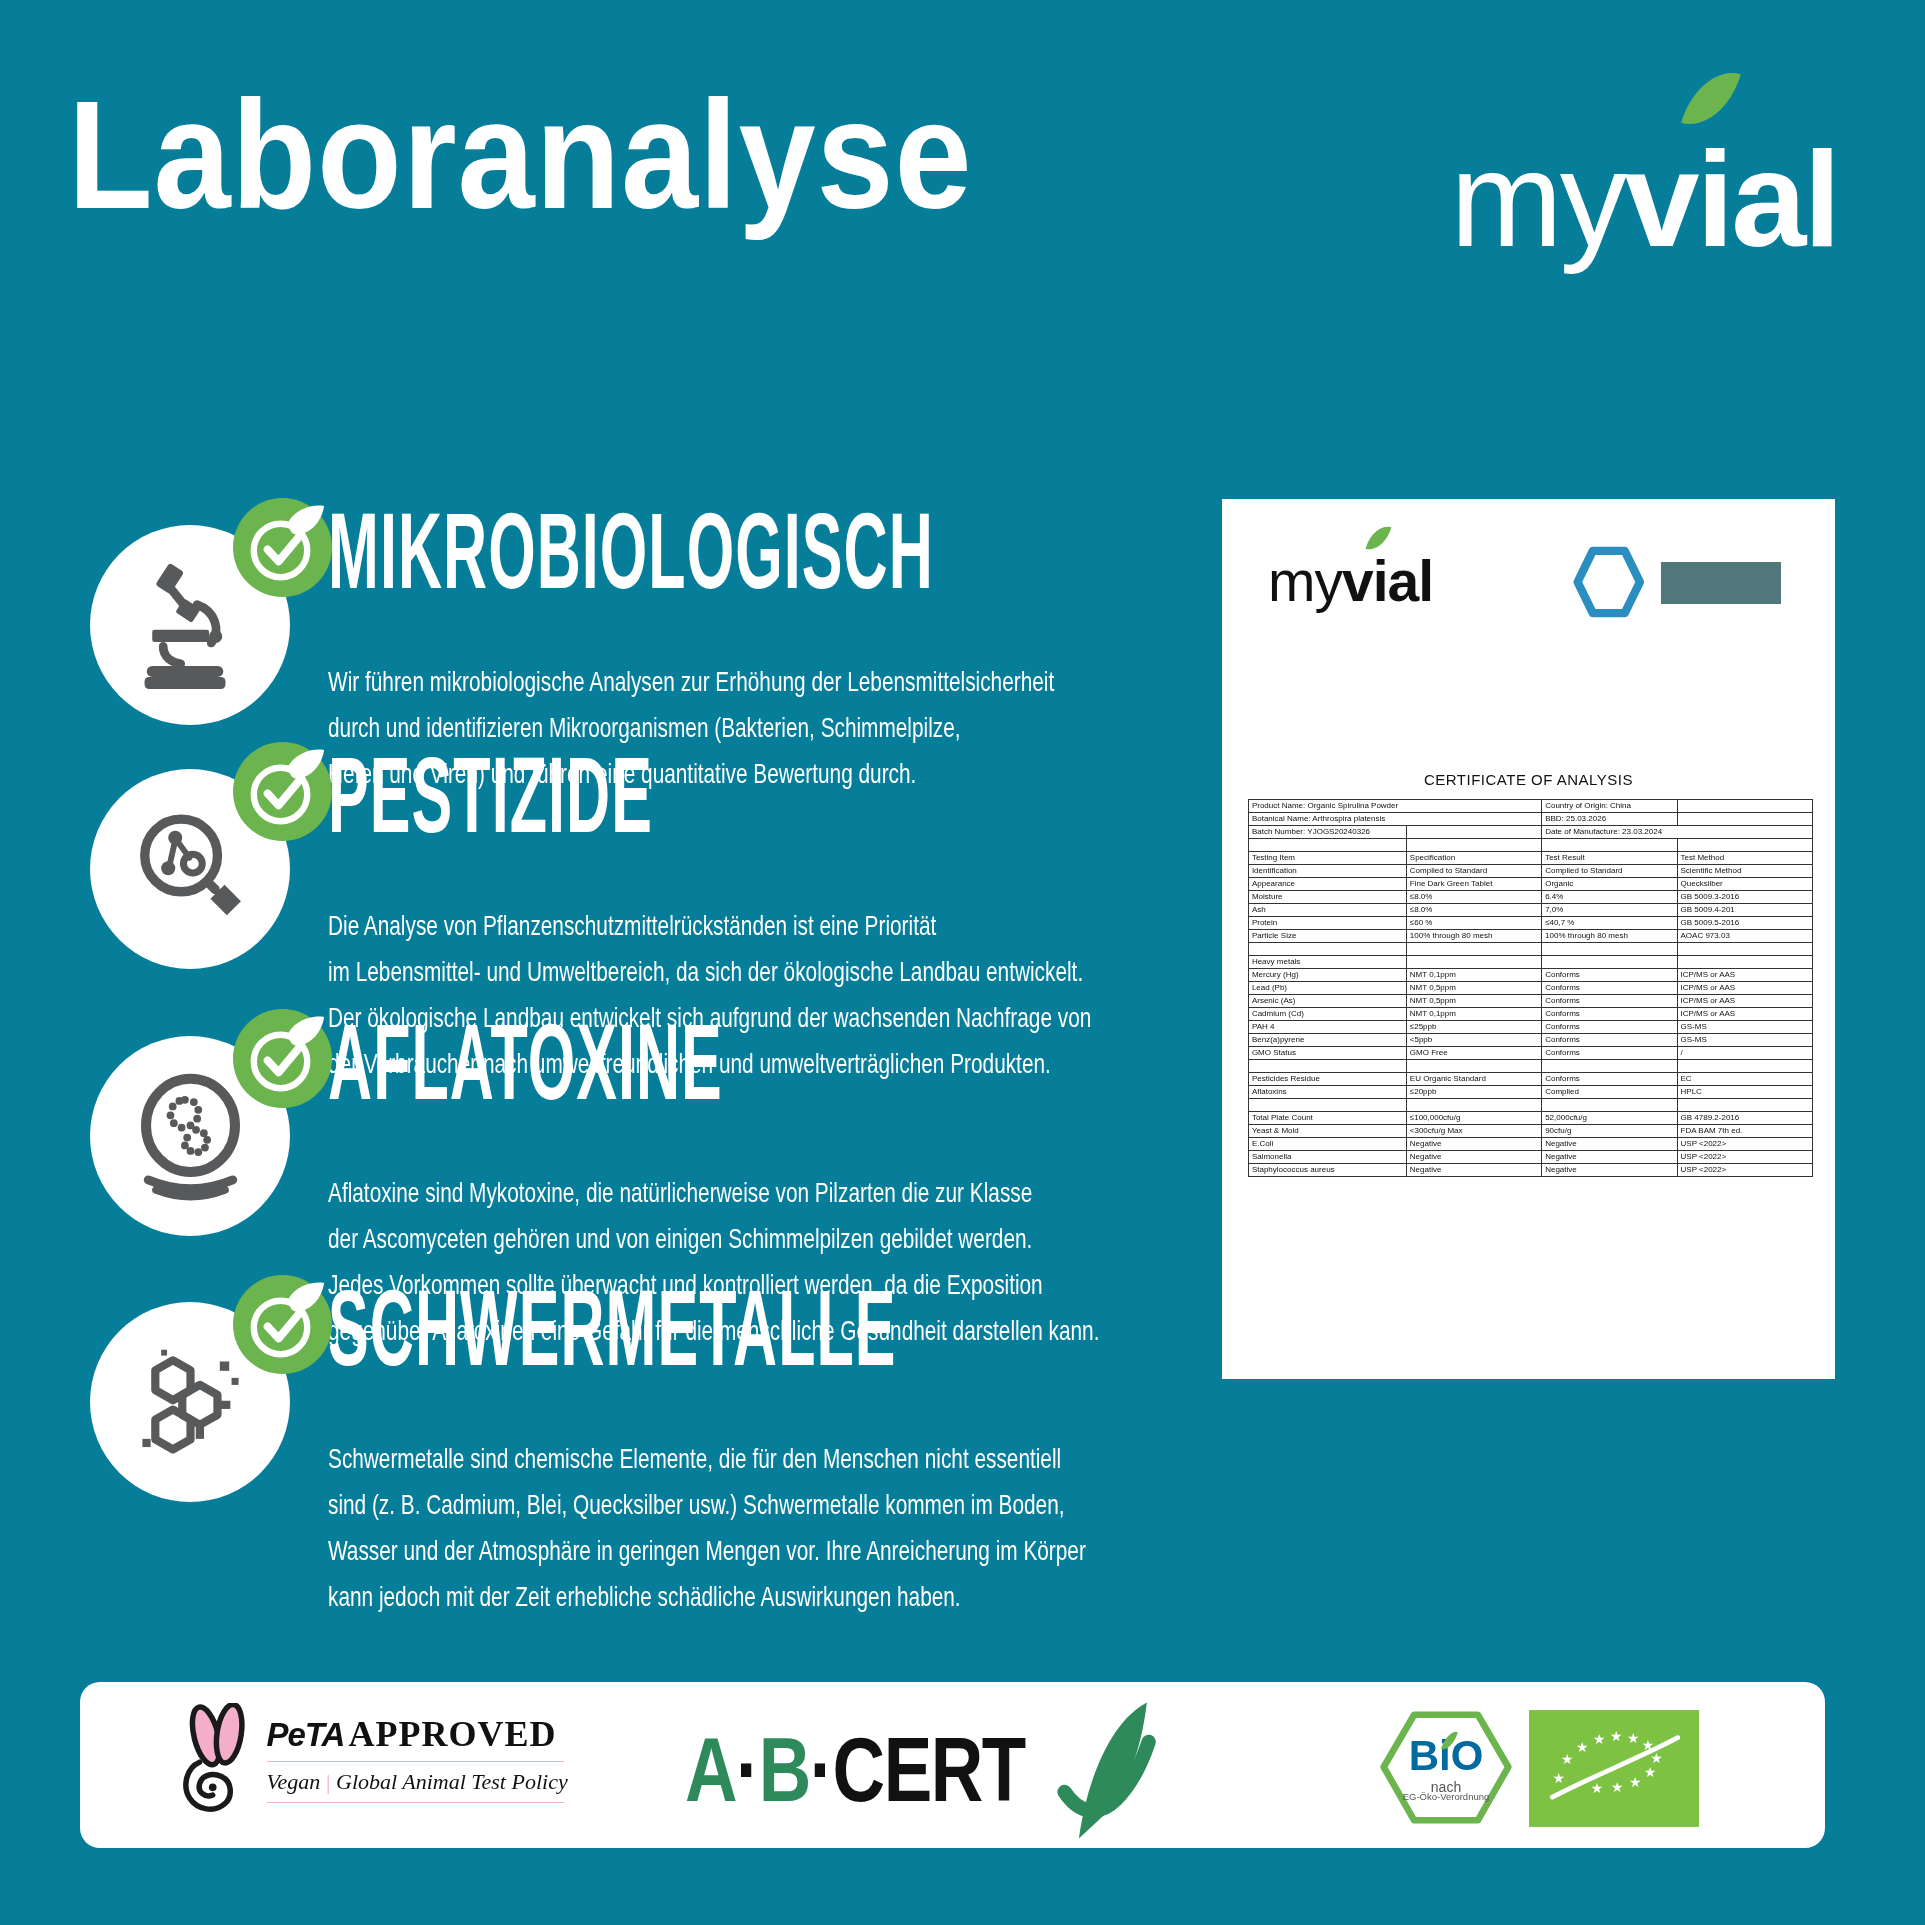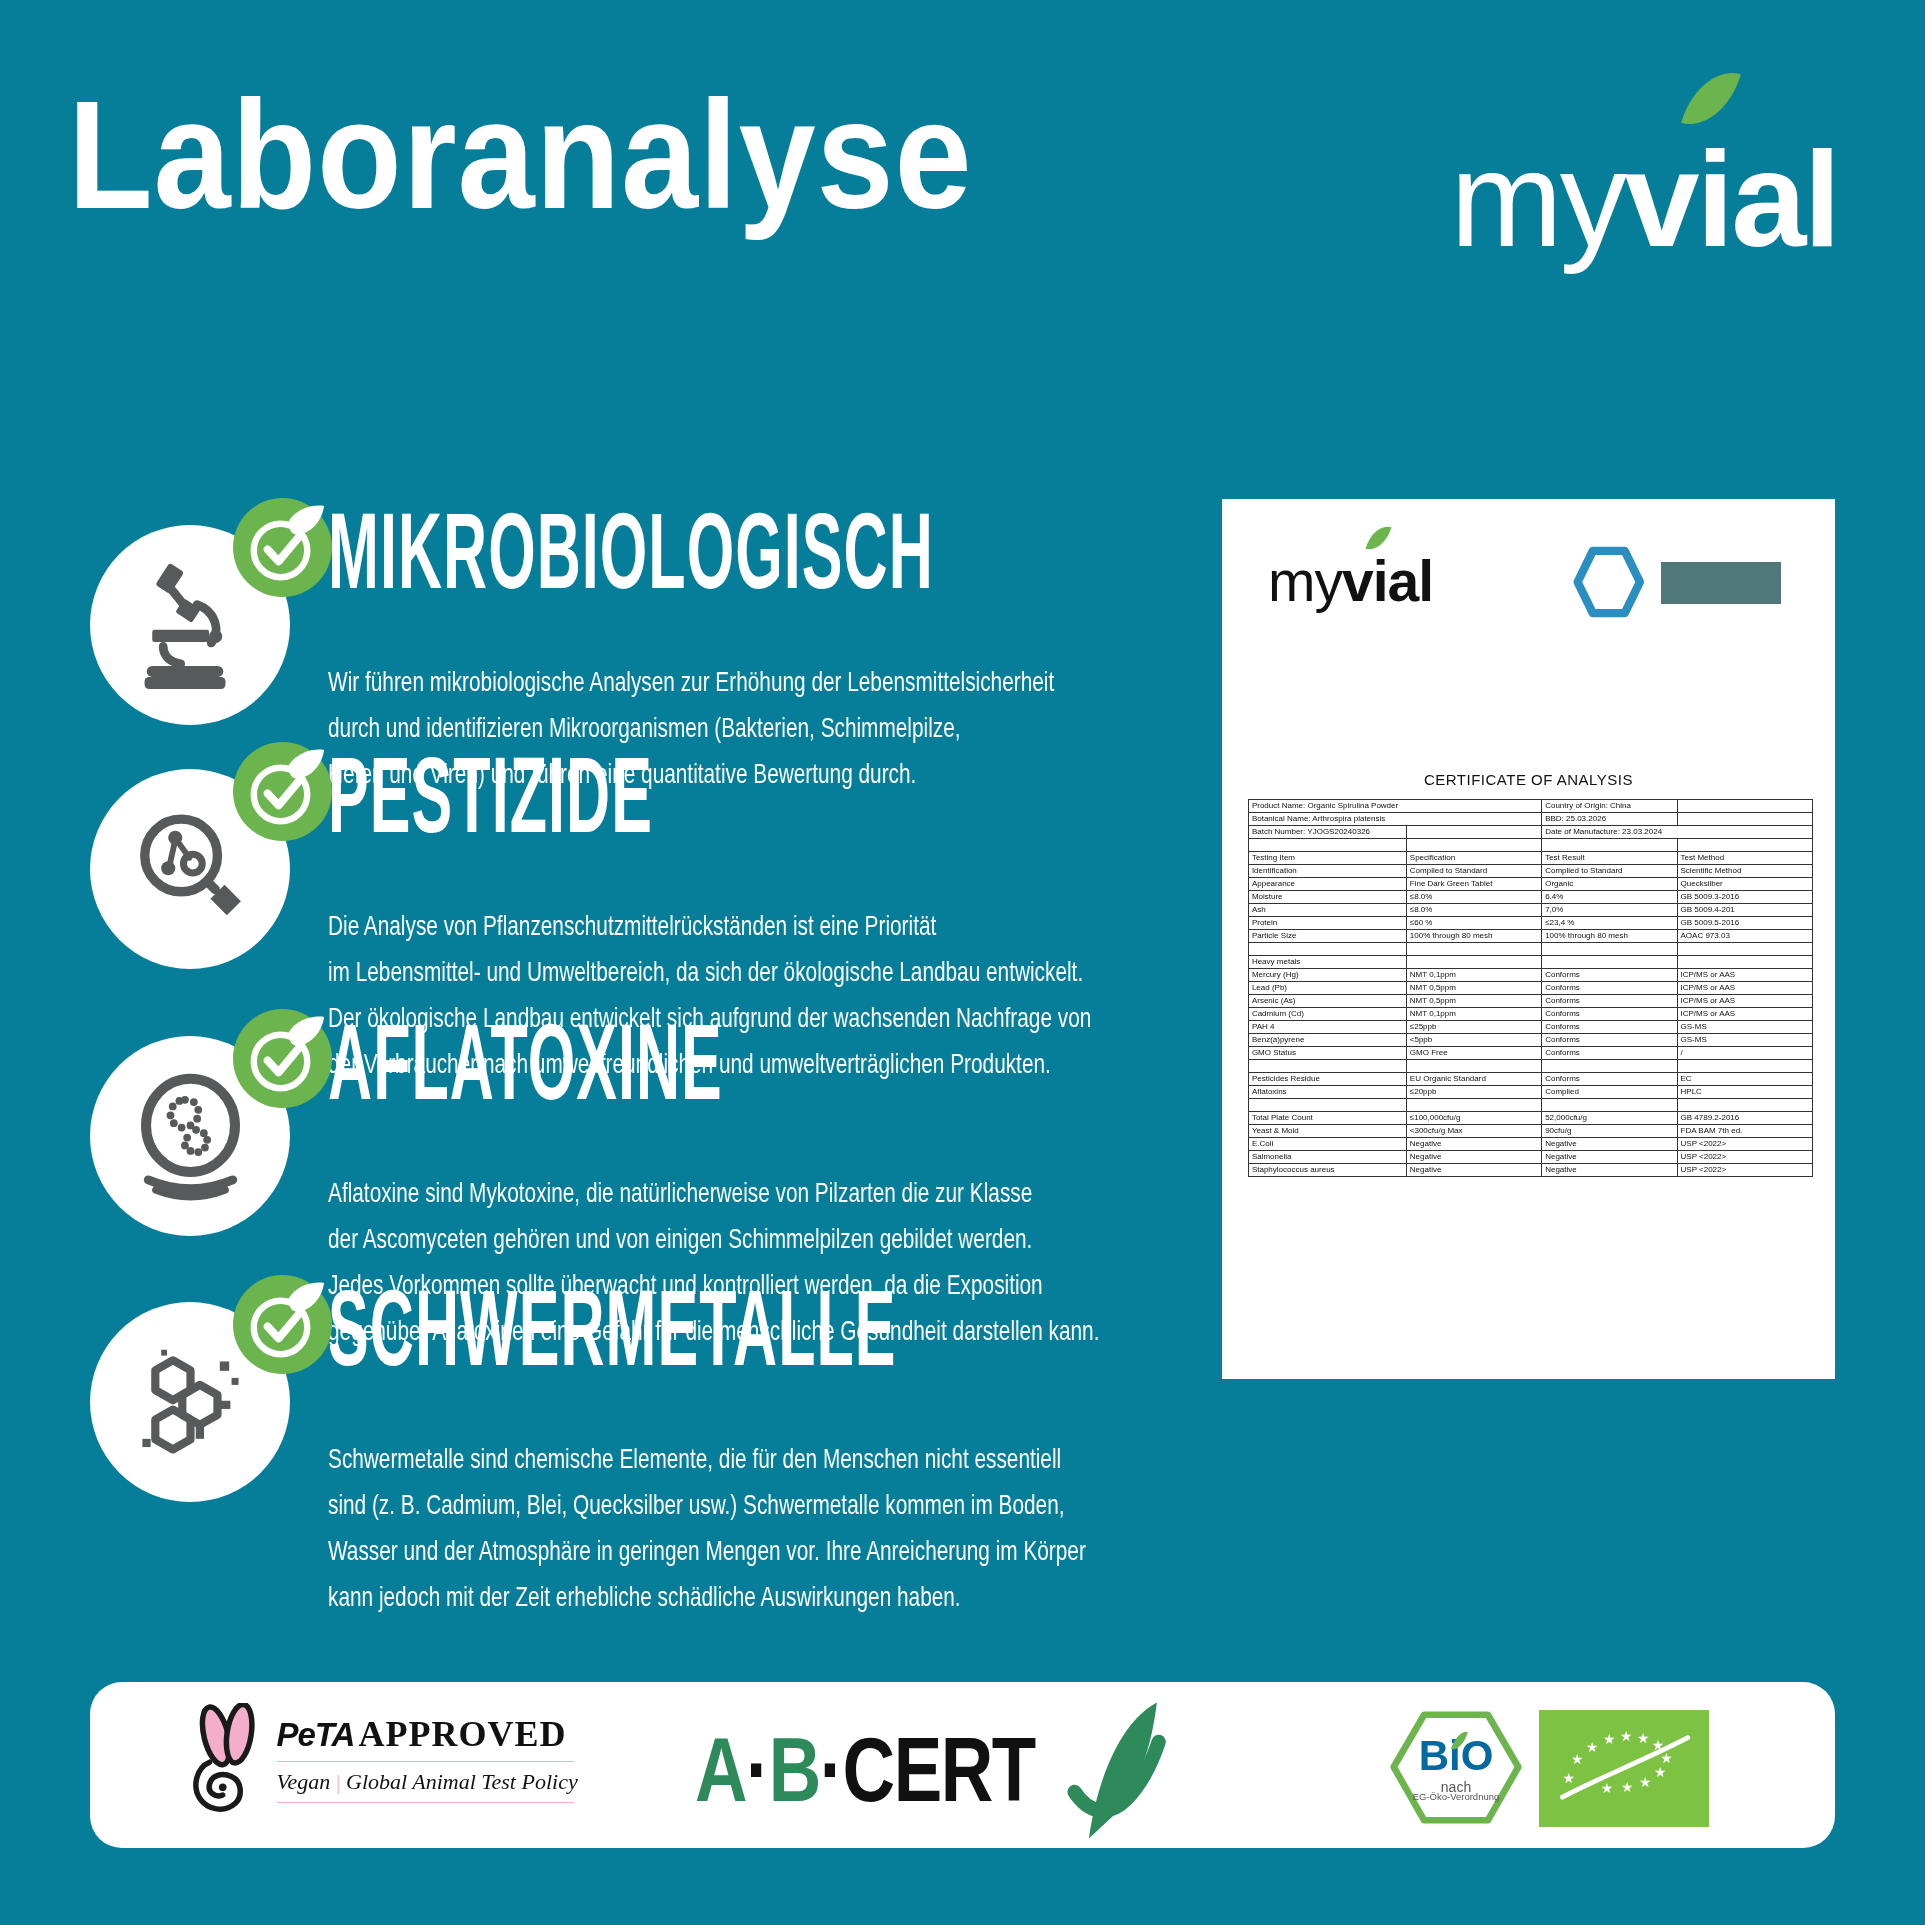--- a/index.html
+++ b/index.html
@@ -42,21 +42,21 @@
   .cert-brand .leafshape{width:19px;height:27.6px;top:-24px;left:-3.8px;transform:rotate(16deg);}
   .cert-hex{position:absolute;left:348px;top:42px;width:76px;height:82px;}
   .cert-slatebar{position:absolute;left:439px;top:63px;width:120px;height:42px;background:var(--cert-slate);}
   .cert-title{position:absolute;left:0;top:272px;width:100%;text-align:center;font-size:15px;
     font-weight:400;color:#111;letter-spacing:0.5px;}
   .cert-table{position:absolute;left:26px;top:300px;width:565px;border-collapse:collapse;
     font-size:8px;color:#111;table-layout:fixed;}
   .cert-table td{border:1px solid #333;height:13px;padding:0 2.9px;overflow:hidden;white-space:nowrap;line-height:1.1;}
 
   
-  .footer-bar{position:absolute;left:90px;top:1682px;width:1745px;height:166px;background:#fff;border-radius:32px;}
+  .footer-bar{position:absolute;left:80px;top:1682px;width:1745px;height:166px;background:#fff;border-radius:20px;}
   .peta{position:absolute;left:95px;top:21px;display:flex;align-items:flex-start;}
   .peta-bunny{width:82px;height:126px;}
   .peta-text{margin-left:9.5px;margin-top:9.5px;width:297px;}
   .peta-line1{white-space:nowrap;}
   .peta-brand{font-family:"Liberation Sans",sans-serif;font-style:italic;font-weight:700;font-size:33px;color:#111;letter-spacing:-1px;}
   .peta-approved{font-family:"Liberation Serif",serif;font-weight:700;font-size:36px;color:#111;letter-spacing:1px;}
   .peta-rule{border:none;border-top:1.9px solid var(--peta-pink);margin:6.7px 0;}
   .peta-line2{font-family:"Liberation Serif",serif;font-style:italic;font-size:22px;color:#111;white-space:nowrap;}
   .peta-sep{color:var(--peta-pink);padding:0 5.7px;font-style:normal;}
 
@@ -280,21 +280,21 @@
           </tr>
           <tr>
             <td>Ash</td>
             <td>≤8.0%</td>
             <td>7,0%</td>
             <td>GB 5009.4-201</td>
           </tr>
           <tr>
             <td>Protein</td>
             <td>≤60 %</td>
-            <td>≤23,4 %</td>
+            <td>≤40,7 %</td>
             <td>GB 5009.5-2016</td>
           </tr>
           <tr>
             <td>Particle Size</td>
             <td>100% through 80 mesh</td>
             <td>100% through 80 mesh</td>
             <td>AOAC 973.03</td>
           </tr>
           <tr>
             <td></td>

